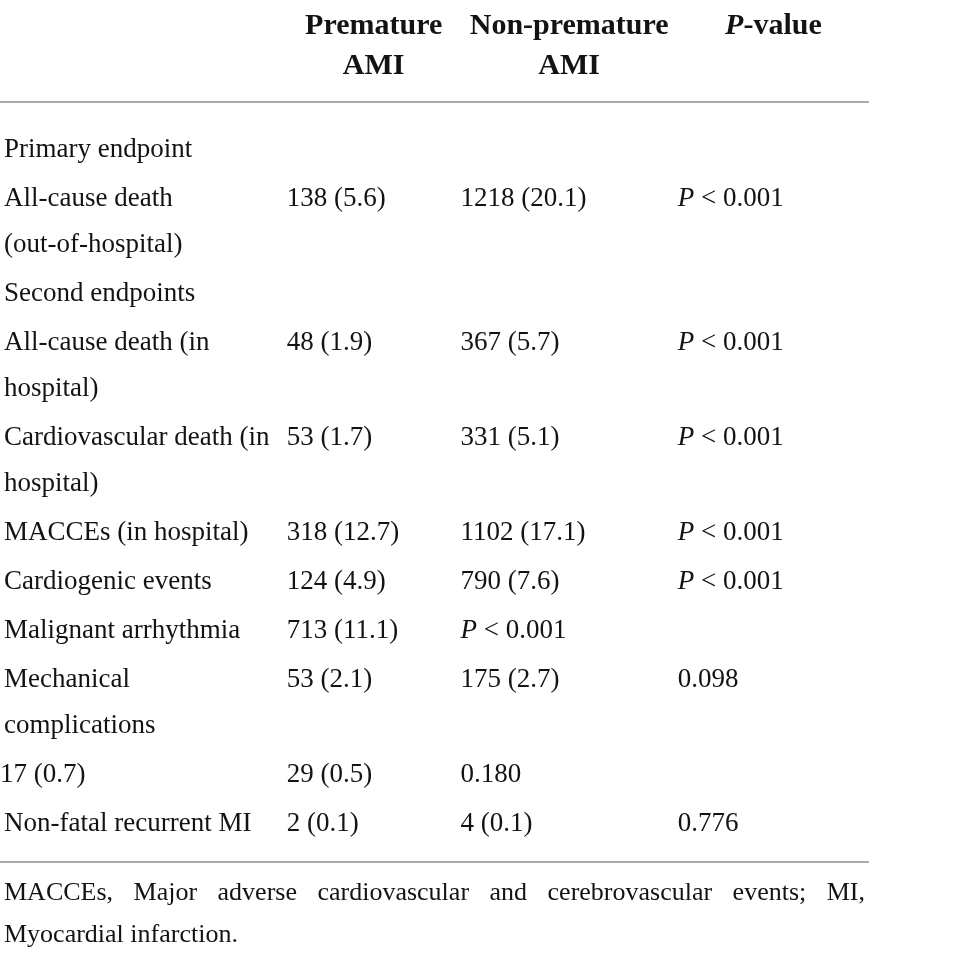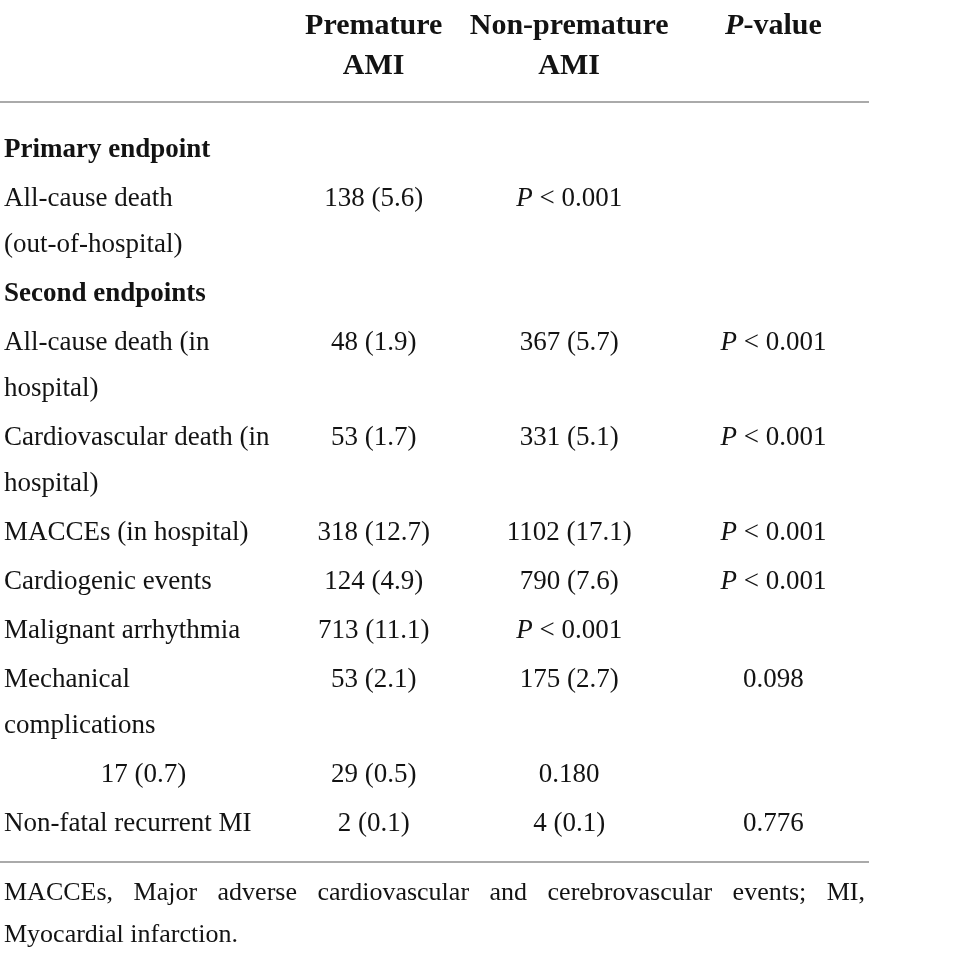--- a/index.html
+++ b/index.html
@@ -48,29 +48,28 @@
   
   #table-body {
     padding-top: 22px;
   }
   .body-row {
     font-size: 27px;
     line-height: 46px;
     margin-bottom: 3px;
   }
   .body-row.section {
-    font-weight: 700;
+    font-weight: 400;
   }
   .label-cell {
     padding-left: 4px;
     text-align: left;
     white-space: pre-line;
   }
   .num-cell {
-    text-align: center;
   }
   
   .footnote {
     margin-top: 8px;
     font-size: 26px;
     line-height: 42px;
     padding: 0 4px;
   }
   .fn-line1 {
     text-align: justify;
@@ -97,20 +96,21 @@
   <div class="rule rule-top"></div>
 
   <div id="table-body">
       <div class="grid-row body-row section">
         <div class="label-cell">Primary endpoint</div>
       </div>
       <div class="grid-row body-row">
         <div class="label-cell">All-cause death
 (out-of-hospital)</div>
         <div class="num-cell">138 (5.6)</div>
+        <div class="num-cell">1218 (20.1)</div>
         <div class="num-cell"><span class="ital">P</span><span> &lt; 0.001</span></div>
       </div>
       <div class="grid-row body-row section">
         <div class="label-cell">Second endpoints</div>
       </div>
       <div class="grid-row body-row">
         <div class="label-cell">All-cause death (in
 hospital)</div>
         <div class="num-cell">48 (1.9)</div>
         <div class="num-cell">367 (5.7)</div>

